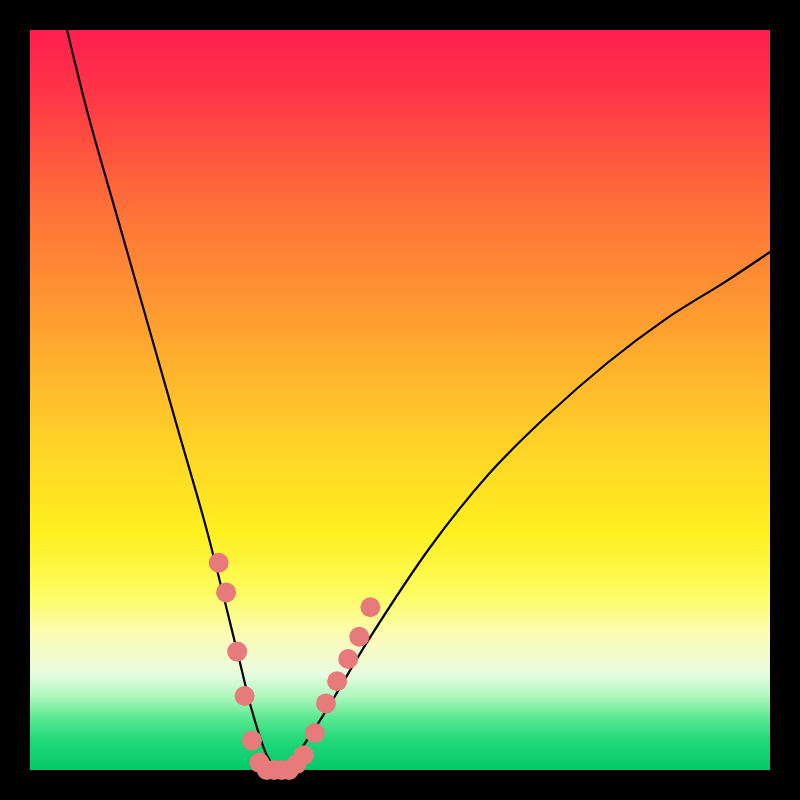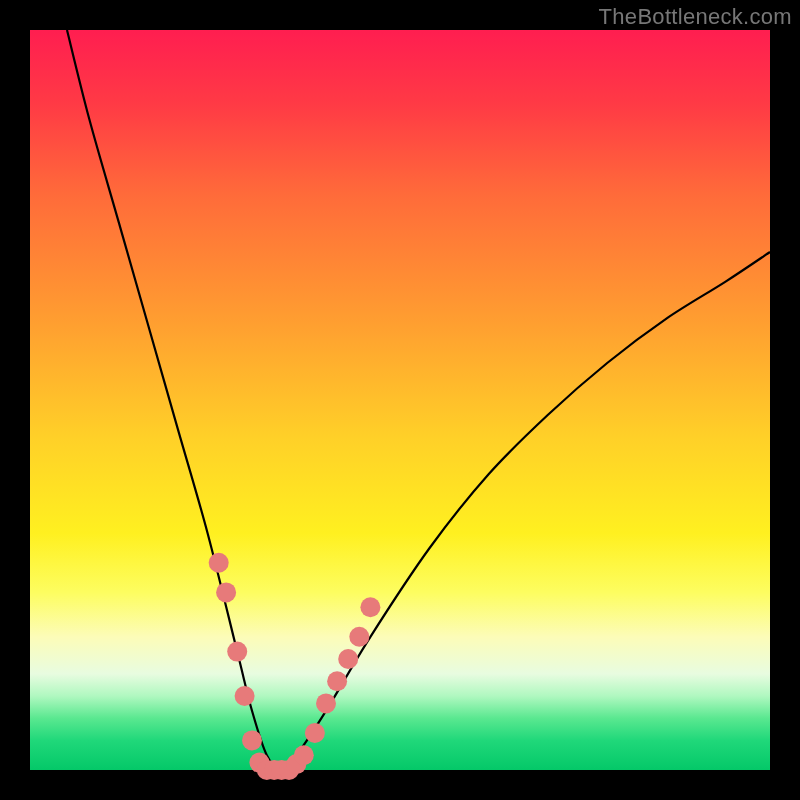--- a/index.html
+++ b/index.html
@@ -56,21 +56,20 @@
     width: 740px;
     height: 740px;
     overflow: visible;
   }
 </style>
 </head>
 <body>
 
 <div class="frame">
   <div class="plot"></div>
-  <div class="watermark">TheBottleneck.com</div>
   <svg class="curve" viewBox="0 0 740 740">
     <path id="curve-path" fill="none" stroke="#000" stroke-width="2.2" d="M 37,0 C 40.7,14.799999999999992 50.56666666666667,56.73333333333329 59.2,88.79999999999995 C 67.83333333333334,120.86666666666662 78.93333333333334,157.86666666666665 88.8,192.39999999999998 C 98.66666666666666,226.9333333333333 108.53333333333333,261.4666666666667 118.4,296 C 128.26666666666668,330.5333333333333 138.13333333333333,365.0666666666666 148,399.59999999999997 C 157.86666666666667,434.1333333333333 167.73333333333332,466.2 177.6,503.2 C 187.46666666666667,540.2 199.8,592 207.20000000000002,621.6 C 214.60000000000002,651.2 217.06666666666666,663.5333333333333 222,680.8 C 226.93333333333334,698.0666666666666 231.86666666666667,715.3333333333334 236.8,725.2 C 241.73333333333335,735.0666666666667 246.66666666666669,740 251.60000000000002,740 C 256.53333333333336,740 259,735.0666666666667 266.4,725.2 C 273.79999999999995,715.3333333333334 283.66666666666663,700.5333333333333 296,680.8 C 308.33333333333337,661.0666666666666 323.1333333333334,633.9333333333333 340.40000000000003,606.8 C 357.6666666666667,579.6666666666666 379.8666666666667,545.1333333333333 399.6,518 C 419.33333333333337,490.8666666666667 439.06666666666666,466.2 458.8,444 C 478.53333333333336,421.8 498.26666666666665,403.3 518,384.8 C 537.7333333333333,366.3 557.4666666666667,349.0333333333333 577.2,332.99999999999994 C 596.9333333333334,316.9666666666666 616.6666666666666,302.1666666666667 636.4,288.6 C 656.1333333333333,275.03333333333336 678.3333333333333,262.7 695.5999999999999,251.59999999999997 C 712.8666666666666,240.49999999999997 732.6,226.93333333333334 740,222"></path>
     <g id="dots">
         <circle cx="188.70000000000002" cy="532.8" r="10" fill="#e77a7a"></circle>
         <circle cx="196.10000000000002" cy="562.4" r="10" fill="#e77a7a"></circle>
         <circle cx="207.20000000000002" cy="621.6" r="10" fill="#e77a7a"></circle>
         <circle cx="214.6" cy="666" r="10" fill="#e77a7a"></circle>
         <circle cx="222" cy="710.4" r="10" fill="#e77a7a"></circle>
         <circle cx="229.4" cy="732.6" r="10" fill="#e77a7a"></circle>
         <circle cx="236.8" cy="740" r="10" fill="#e77a7a"></circle>

